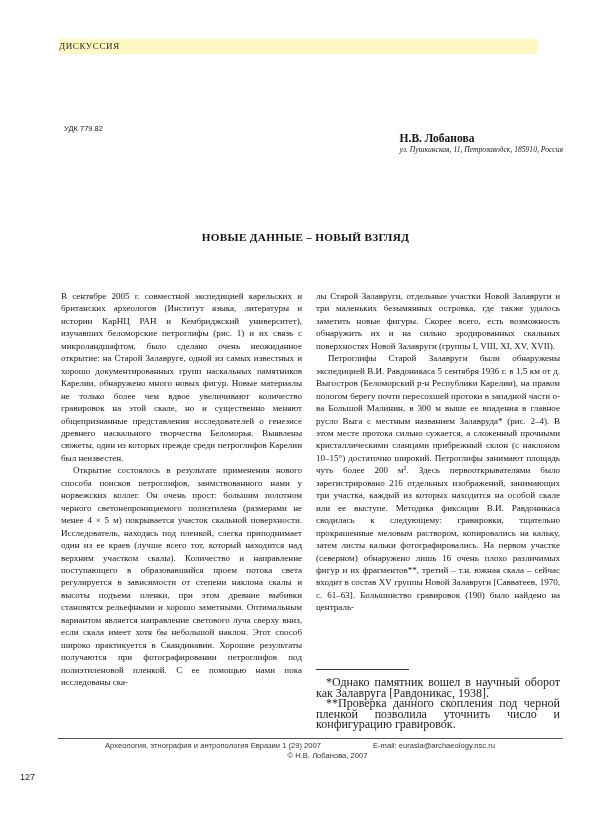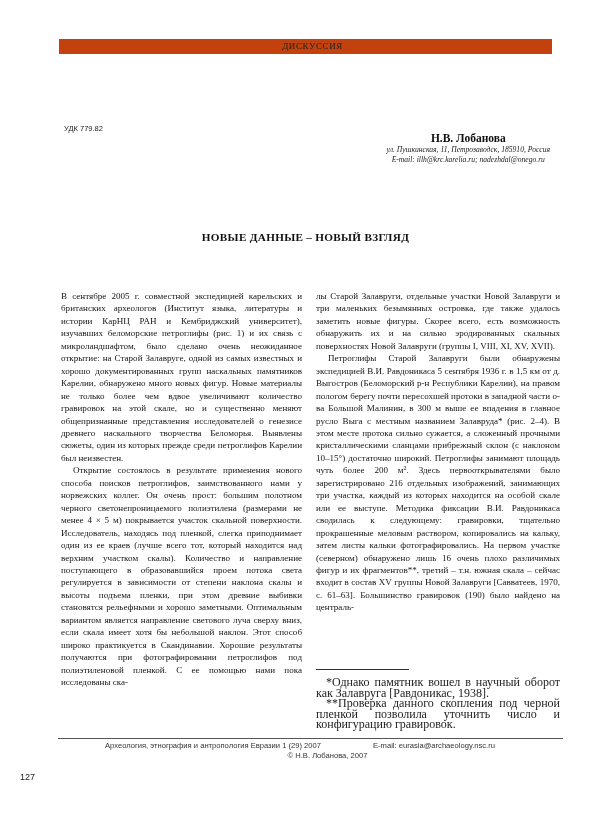--- a/index.html
+++ b/index.html
@@ -1,23 +1,23 @@
 <!DOCTYPE html>
 <html><head>
 <meta charset="utf-8">
 <style>
   html, body { margin: 0; padding: 0; background: #ffffff; }
   body { width: 611px; height: 820px; position: relative; overflow: hidden;
          font-family: "Liberation Serif", serif; color: #111; }
   .banner { position: absolute; left: 59px; top: 39px; width: 479px; height: 15px;
-            background: #c2410c; text-align: center; font-size: 9px; line-height: 15px;
-            letter-spacing: 0.6px; color: #222; padding-left: 14px; }
+            background: #fef9c3; text-align: left; font-size: 9px; line-height: 15px;
+            letter-spacing: 0.6px; color: #222; }
   .udk { position: absolute; left: 64px; top: 124px; font-family: "Liberation Sans", sans-serif;
          font-size: 7.5px; color: #222; }
-  .author-block { position: absolute; right: 61px; top: 131px; text-align: center; }
+  .author-block { position: absolute; right: 48px; top: 131px; text-align: left; }
   .author-name { font-weight: bold; font-size: 11.5px; line-height: 14px; }
   .affil { font-style: italic; font-size: 7.6px; line-height: 10.3px; color: #222; }
   .title { position: absolute; left: 0; width: 611px; top: 230px; text-align: center;
            font-weight: bold; font-size: 11.2px; line-height: 14.5px; letter-spacing: 0.3px; }
   .col { position: absolute; top: 290px; width: 241px; font-size: 9.05px; line-height: 12.45px;
          text-align: justify; color: #151515; }
   .col.left { left: 61px; }
   .col.right { left: 316px; width: 244px; }
   .col p { margin: 0; text-indent: 0; }
   .col p.ind { text-indent: 12px; }
@@ -38,21 +38,20 @@
 </head>
 <body>
 
 <div class="banner">ДИСКУССИЯ</div>
 
 <div class="udk">УДК 779.82</div>
 
 <div class="author-block">
   <div class="author-name">Н.В. Лобанова</div>
   <div class="affil">ул. Пушкинская, 11, Петрозаводск, 185910, Россия</div>
-  <div class="affil">E-mail: illh@krc.karelia.ru; nadezhdal@onego.ru</div>
 </div>
 
 <div class="title">
   <div>НОВЫЕ ДАННЫЕ – НОВЫЙ ВЗГЛЯД</div>
 </div>
 
 <div class="col left">
   <p>В сентябре 2005 г. совместной экспедицией карельских и британских археологов (Институт языка, литературы и истории КарНЦ РАН и Кембриджский университет), изучавших беломорские петроглифы (рис. 1) и их связь с микроландшафтом, было сделано очень неожиданное открытие: на Старой Залавруге, одной из самых известных и хорошо документированных групп наскальных памятников Карелии, обнаружено много новых фигур. Новые материалы не только более чем вдвое увеличивают количество гравировок на этой скале, но и существенно меняют общепризнанные представления исследователей о генезисе древнего наскального творчества Беломорья. Выявлены сюжеты, один из которых прежде среди петроглифов Карелии был неизвестен.</p>
   <p class="ind">Открытие состоялось в результате применения нового способа поисков петроглифов, заимствованного нами у норвежских коллег. Он очень прост: большим полотном черного светонепроницаемого полиэтилена (размерами не менее 4 × 5 м) покрывается участок скальной поверхности. Исследователь, находясь под пленкой, слегка приподнимает один из ее краев (лучше всего тот, который находится над верхним участком скалы). Количество и направление поступающего в образовавшийся проем потока света регулируется в зависимости от степени наклона скалы и высоты подъема пленки, при этом древние выбивки становятся рельефными и хорошо заметными. Оптимальным вариантом является направление светового луча сверху вниз, если скала имеет хотя бы небольшой наклон. Этот способ широко практикуется в Скандинавии. Хорошие результаты получаются при фотографировании петроглифов под полиэтиленовой пленкой. С ее помощью нами пока исследованы ска-</p>
 </div>

